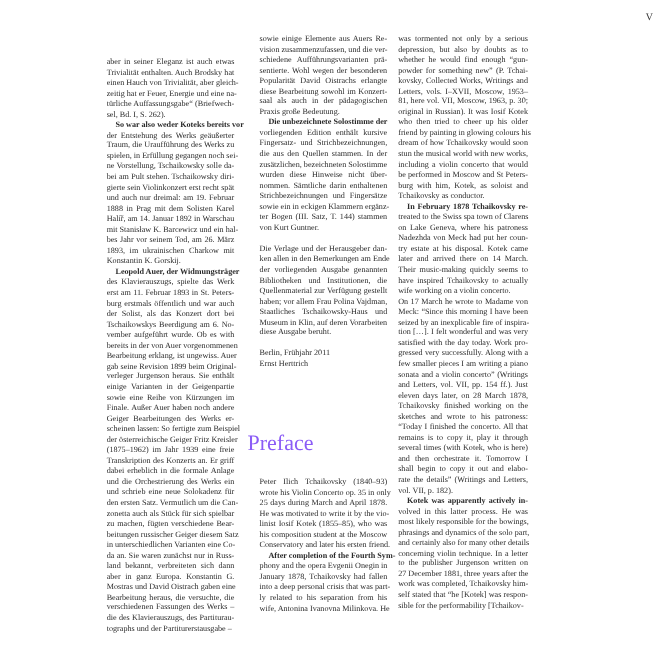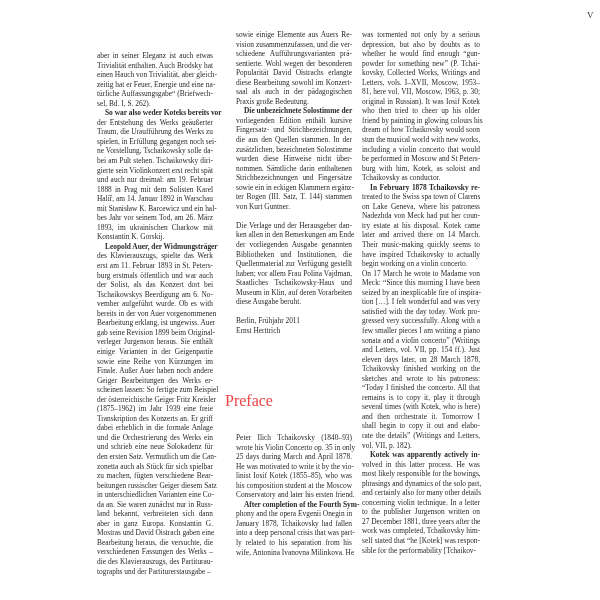--- a/index.html
+++ b/index.html
@@ -7,21 +7,21 @@
          font-family:"Liberation Serif","DejaVu Serif",serif; color:#2a2a2a; }
   .pagenum { position:absolute; top:10px; left:587px; font-size:9px; color:#333; }
   .col { position:absolute; top:30px; width:116px; font-size:7.4px; line-height:9.55px; }
   .col1 { left:97px;margin-top:21px; }
   .col2 { left:236px; }
   .col3 { left:362px; width:118px; }
   .ln { display:block; white-space:nowrap; text-align:justify; text-align-last:justify; height:9.55px; overflow:visible; }
   .ln.last { text-align-last:left; }
   .ln.indent { padding-left:8px;font-weight:bold; }
   .gap { height:9.55px; }
-  .heading { position:absolute; left:225px; top:392px; font-size:16px; color:#ef4444; }
+  .heading { position:absolute; left:225px; top:392px; font-size:20px; color:#8b5cf6; }
   .col2b { top:433px; }
 </style>
 </head>
 <body>
 
 <div class="pagenum">V</div>
 
 <div class="col col1" id="c1">
     <span class="ln">aber in seiner Eleganz ist auch etwas</span>
     <span class="ln">Trivialität enthalten. Auch Brodsky hat</span>
@@ -147,21 +147,21 @@
     <span class="ln">burg with him, Kotek, as soloist and</span>
     <span class="ln last">Tchaikovsky as conductor.</span>
     <span class="ln indent">In February 1878 Tchaikovsky re-</span>
     <span class="ln">treated to the Swiss spa town of Clarens</span>
     <span class="ln">on Lake Geneva, where his patroness</span>
     <span class="ln">Nadezhda von Meck had put her coun-</span>
     <span class="ln">try estate at his disposal. Kotek came</span>
     <span class="ln">later and arrived there on 14 March.</span>
     <span class="ln">Their music-making quickly seems to</span>
     <span class="ln">have inspired Tchaikovsky to actually</span>
-    <span class="ln last">begin working on a violin concerto.</span>
+    <span class="ln last">wife working on a violin concerto.</span>
     <span class="ln">On 17 March he wrote to Madame von</span>
     <span class="ln">Meck: “Since this morning I have been</span>
     <span class="ln">seized by an inexplicable fire of inspira-</span>
     <span class="ln">tion […]. I felt wonderful and was very</span>
     <span class="ln">satisfied with the day today. Work pro-</span>
     <span class="ln">gressed very successfully. Along with a</span>
     <span class="ln">few smaller pieces I am writing a piano</span>
     <span class="ln">sonata and a violin concerto” (Writings</span>
     <span class="ln">and Letters, vol. VII, pp. 154 ff.). Just</span>
     <span class="ln">eleven days later, on 28 March 1878,</span>

